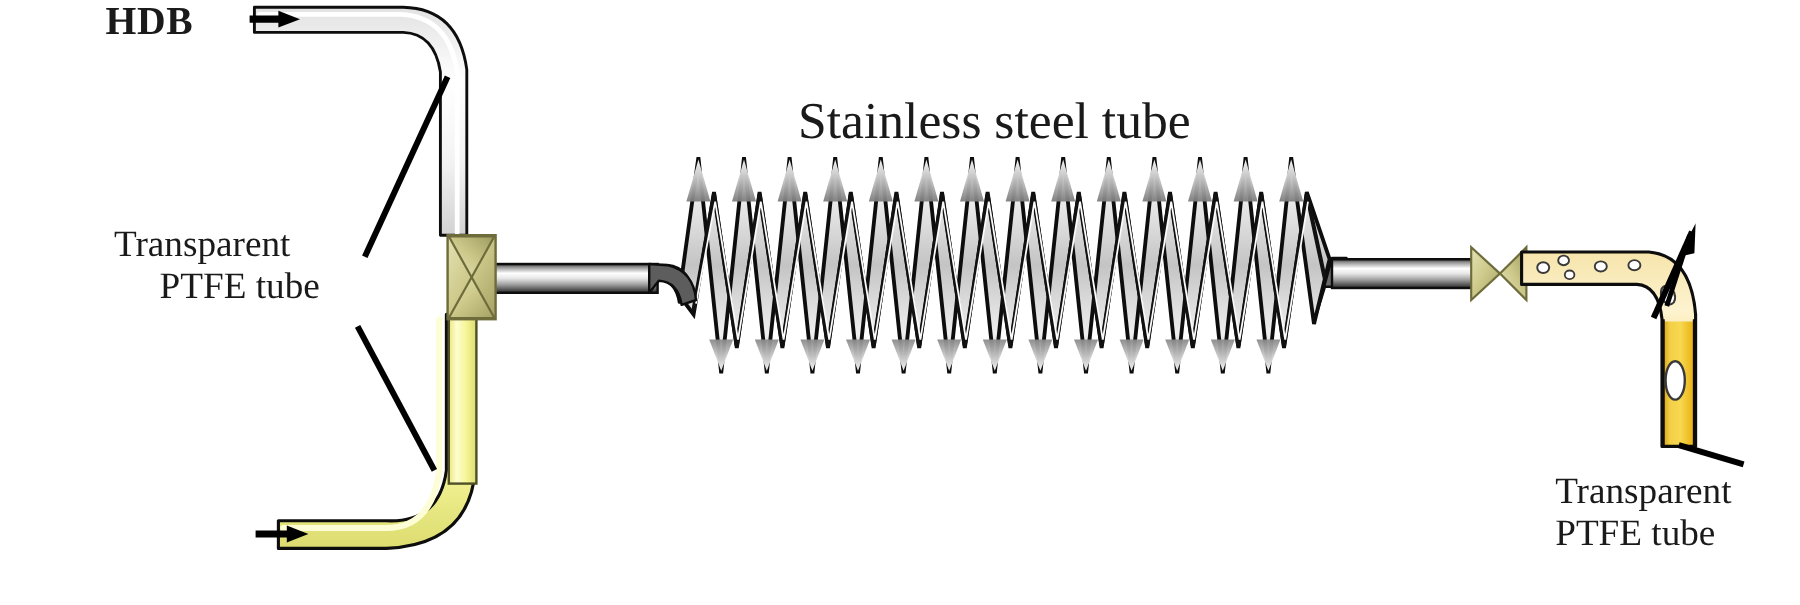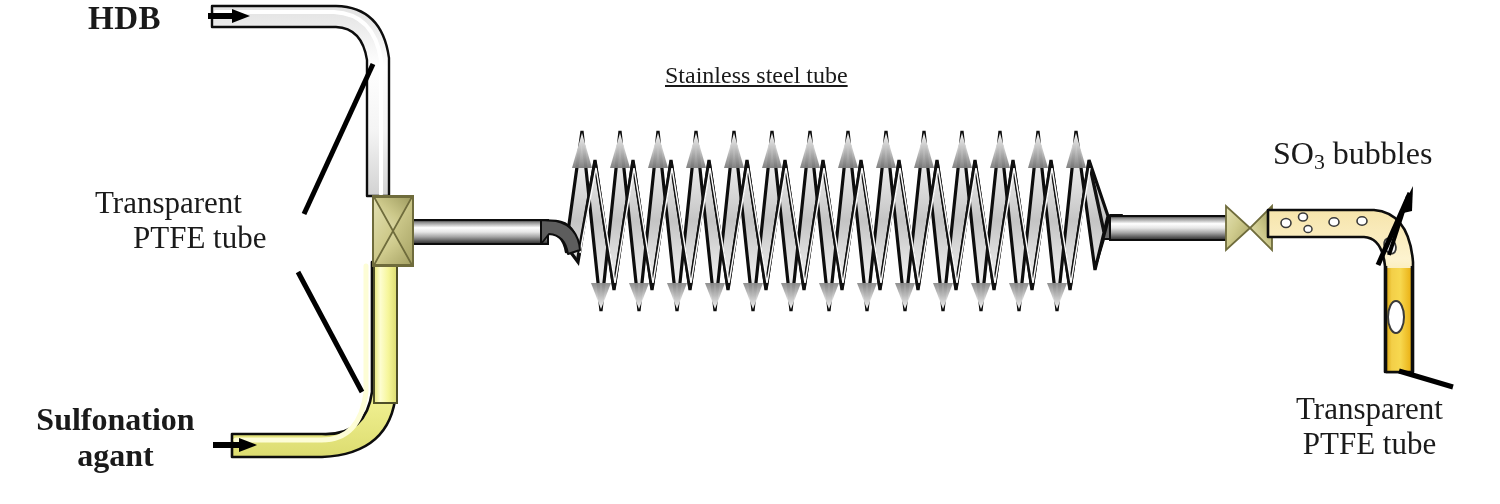--- a/index.html
+++ b/index.html
@@ -22,21 +22,20 @@
     width: 1500px;
     height: 504px;
   }
   .lbl {
     position: absolute;
     color: #1a1a1a;
     font-family: "Liberation Serif", "DejaVu Serif", serif;
     white-space: nowrap;
     line-height: 1.12;
     user-select: none;
-    text-align: center;
   }
   .lbl-bold {
     font-weight: bold;
   }
   .sub {
     font-size: 0.68em;
     vertical-align: -0.22em;
     letter-spacing: 0;
   }
   #lbl-hdb {
@@ -60,23 +59,22 @@
     top: 402px;
     font-size: 32px;
     text-align: center;
     width: 215px;
   }
   #lbl-sulfonation .line2 {
     display: block;
   }
   #lbl-stainless {
     left: 665px;
-    top: 62px;
-    font-size: 24px;
-    text-decoration: underline;
+    top: 78px;
+    font-size: 43px;
   }
   #lbl-microreactor {
     left: 712px;
     top: 352px;
     font-size: 33px;
     letter-spacing: 0.3px;
   }
   #lbl-so3 {
     left: 1273px;
     top: 136px;
@@ -332,30 +330,23 @@
     </g>
   </svg>
 
   <div class="lbl lbl-bold" id="lbl-hdb">HDB</div>
 
   <div class="lbl" id="lbl-transparent-ptfe-left">
     <span>Transparent</span>
     <span class="line2">PTFE tube</span>
   </div>
 
-  <div class="lbl lbl-bold" id="lbl-sulfonation">
-    <span>Sulfonation</span>
-    <span class="line2">agant</span>
-  </div>
 
   <div class="lbl" id="lbl-stainless">Stainless steel tube</div>
 
 
-  <div class="lbl" id="lbl-so3">
-    <span>SO</span><span class="sub">3</span><span> bubbles</span>
-  </div>
 
   <div class="lbl" id="lbl-transparent-ptfe-right">
     <span>Transparent</span>
     <span class="line2">PTFE tube</span>
   </div>
 
 </div>
 
 </body></html>

